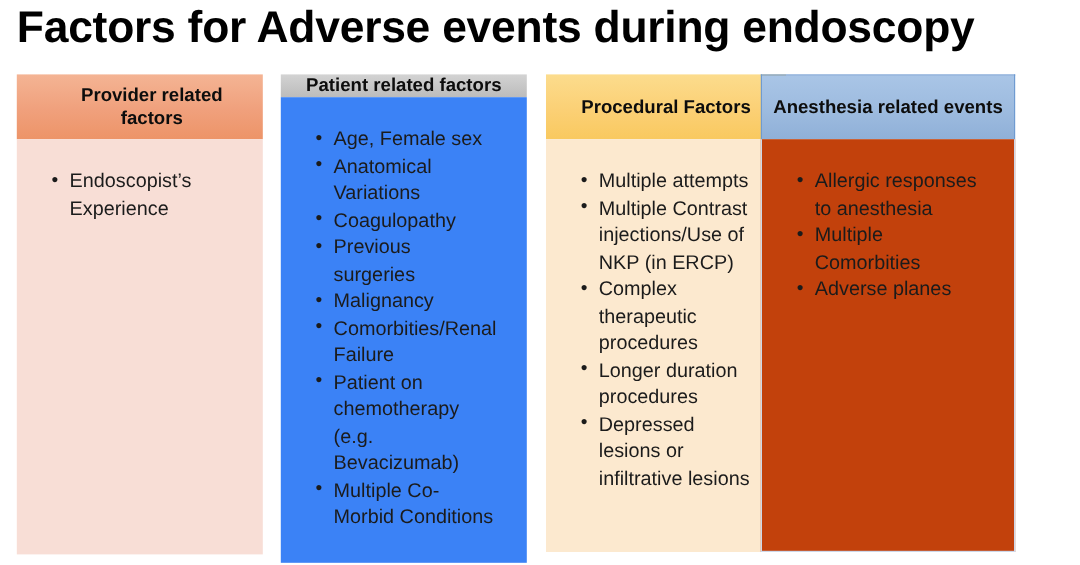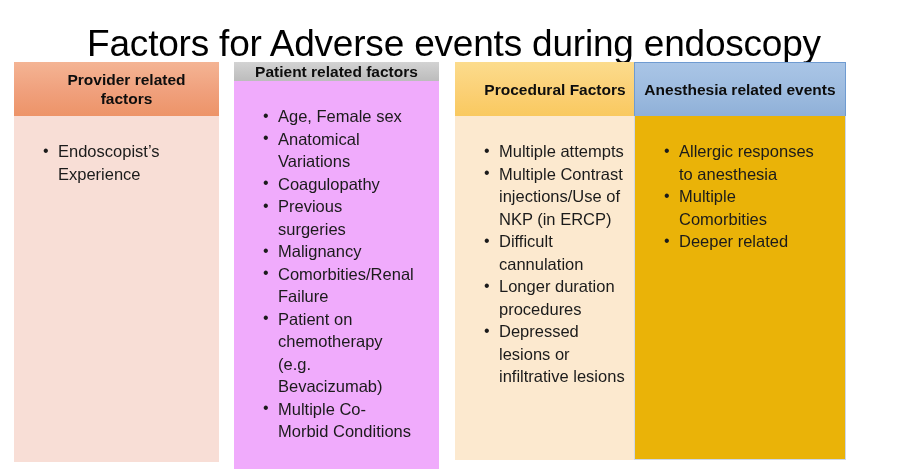--- a/index.html
+++ b/index.html
@@ -12,29 +12,28 @@
     height: 471px;
     position: relative;
     overflow: hidden;
     font-family: "Liberation Sans", sans-serif;
     color: #1a1a1a;
   }
 
   #slide-title {
     position: absolute;
     left: 14px;
-    top: 21px;
+    top: 0;
     width: 880px;
     font-size: 37px;
-    font-weight: 400;
+    font-weight: 700;
     letter-spacing: -0.2px;
     line-height: 46px;
     color: #000000;
     white-space: nowrap;
-    text-align: center;
   }
 
   #columns {
     position: absolute;
     left: 0;
     top: 62px;
   }
 
   .column {
     position: absolute;
@@ -93,38 +92,38 @@
     background: linear-gradient(to bottom, #f4b494 0%, #f0a07c 55%, #ed9468 100%);
     padding-left: 28px;
   }
   #col-provider .col-body { background: #f8ded6; }
 
   
   #col-patient { left: 234px; width: 205px; height: 395px; }
   #col-patient .col-header {
     background: linear-gradient(to bottom, #d3d3d3 0%, #c6c6c6 55%, #bcbcbc 100%);
   }
-  #col-patient .col-body { background: #f0abfc; }
+  #col-patient .col-body { background: #3b82f6; }
 
   
   #col-procedural { left: 455px; width: 200px; height: 398px; }
   #col-procedural .col-header {
     background: linear-gradient(to bottom, #fcdc8d 0%, #fbd075 55%, #f9c95f 100%);
   }
   #col-procedural .col-body { background: #fce9cf; }
 
   
   #col-anesthesia { left: 634px; width: 212px; height: 398px; }
   #col-anesthesia .col-header {
     background: linear-gradient(to bottom, #a9c5e6 0%, #9dbbdf 55%, #8fb0d8 100%);
     border: 1px solid #6f9bd1;
     border-bottom: none;
   }
   #col-anesthesia .col-body {
-    background: #eab308;
+    background: #c2410c;
     border: 1px solid #cdd8ea;
     border-top: none;
   }
 </style>
 </head>
 <body>
 
 <div id="slide-title">Factors for Adverse events during endoscopy</div>
 
 <div id="columns">
@@ -153,31 +152,31 @@
       </ul>
     </div>
   </div>
 
   <div class="column" id="col-procedural">
     <div class="col-header">Procedural Factors</div>
     <div class="col-body">
       <ul class="bullet-list">
         <li>Multiple attempts</li>
         <li>Multiple Contrast injections/Use of NKP (in ERCP)</li>
-        <li>Difficult cannulation</li>
+        <li>Complex therapeutic procedures</li>
         <li>Longer duration procedures</li>
         <li>Depressed lesions or infiltrative lesions</li>
       </ul>
     </div>
   </div>
 
   <div class="column" id="col-anesthesia">
     <div class="col-header">Anesthesia related events</div>
     <div class="col-body">
       <ul class="bullet-list">
         <li>Allergic responses to anesthesia</li>
         <li>Multiple Comorbities</li>
-        <li>Deeper related</li>
+        <li>Adverse planes</li>
       </ul>
     </div>
   </div>
 
 </div>
 
 </body></html>

